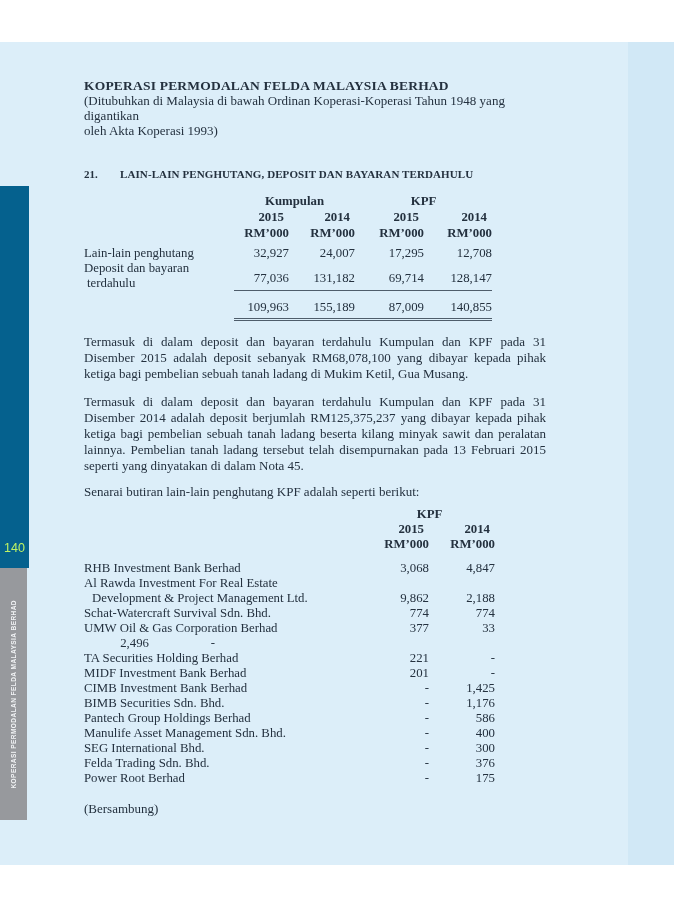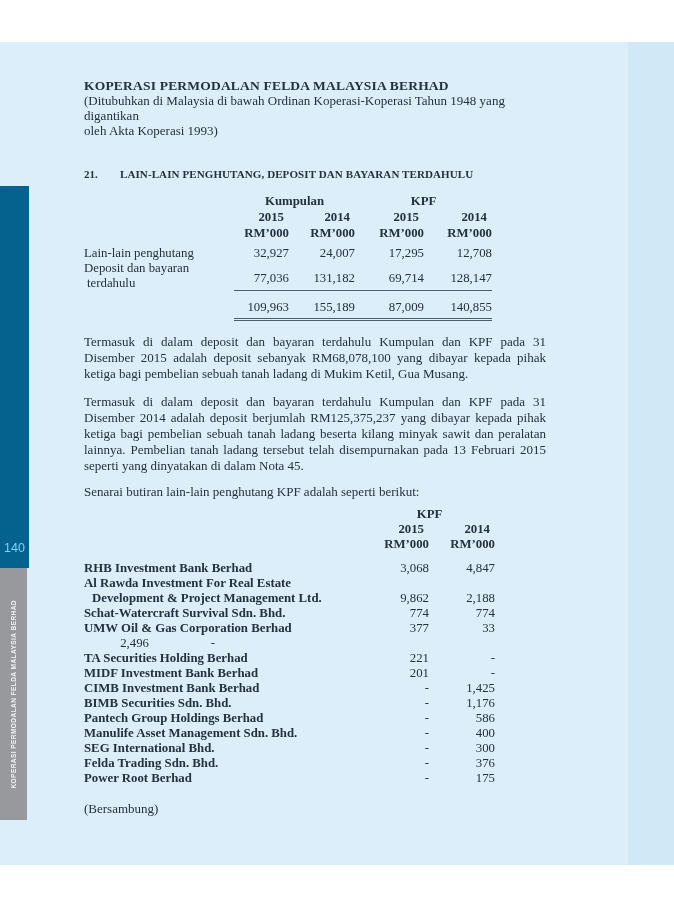--- a/index.html
+++ b/index.html
@@ -19,21 +19,21 @@
     content:""; position:absolute; top:0; right:0; width:46px; height:100%;
     background:rgba(190,222,240,0.35); pointer-events:none;
   }
   
   .bar-number {
     position:absolute; left:0; top:144px; width:29px; height:382px;
     background:#05618e; display:flex; justify-content:center; align-items:flex-end;
     padding-bottom:13px;
   }
   .bar-number span {
-    color:#7dd3fc; font-family:"Liberation Sans",sans-serif; font-size:12.5px;
+    color:#bef264; font-family:"Liberation Sans",sans-serif; font-size:12.5px;
   }
   .bar-gray {
     position:absolute; left:0; top:526px; width:27px; height:252px;
     background:#97999d; display:flex; align-items:center; justify-content:center;
     overflow:hidden;
   }
   .bar-gray .vtext {
     writing-mode:vertical-rl; transform:rotate(180deg);
     color:#f2f4f6; font-family:"Liberation Sans",sans-serif;
     font-size:6.5px; letter-spacing:0.45px; white-space:nowrap; font-weight:bold;
@@ -67,21 +67,21 @@
   .t1 .totals { margin-top:9px; line-height:15px; }
   .dline { border-bottom:3px double #4e5d6b; padding-bottom:3px; }
 
   
   .para { margin-top:13px; text-align:justify; line-height:15.8px; }
   .para-left { margin-top:11px; }
 
   
   .t2 { margin-top:8px; font-size:12.8px; }
   .t2 .trow { line-height:15px; }
-  .t2 .nm { width:280px;font-weight:bold; }
+  .t2 .nm { width:280px; }
   .t2 .v1 { width:65px; text-align:right; }
   .t2 .v2 { width:66px; text-align:right; }
   .t2 .grpK { width:131px; text-align:center; }
   .t2 .rows { margin-top:9px; }
   .t2 .two-line { align-items:flex-end; }
   .t2 .nm .l2 { padding-left:8px; }
   .continuation { margin-top:15px; }
 </style>
 </head>
 <body>

